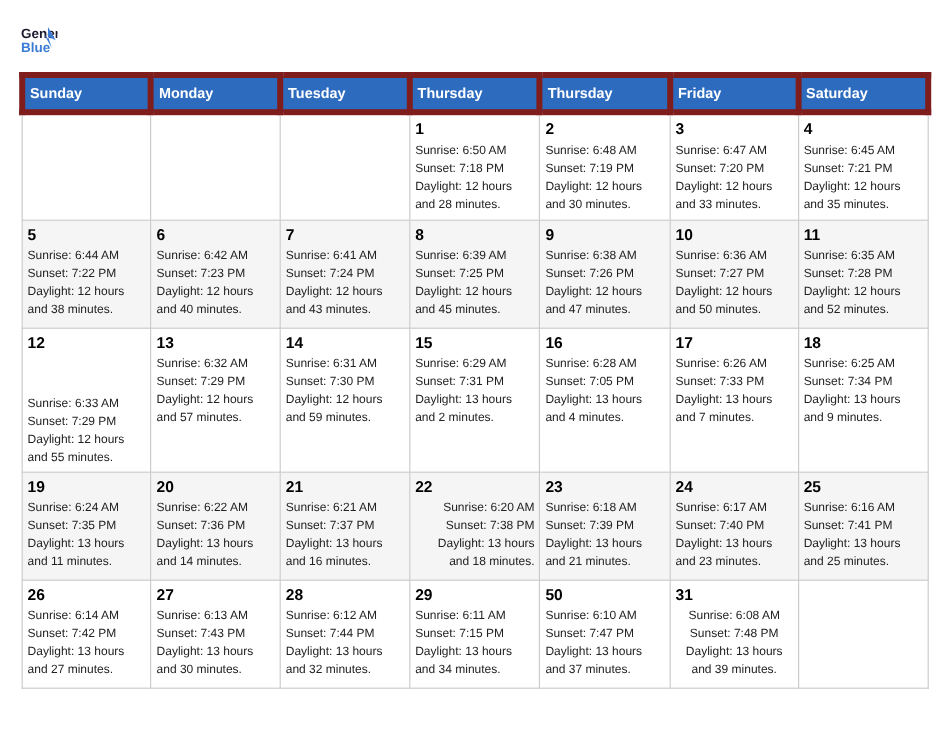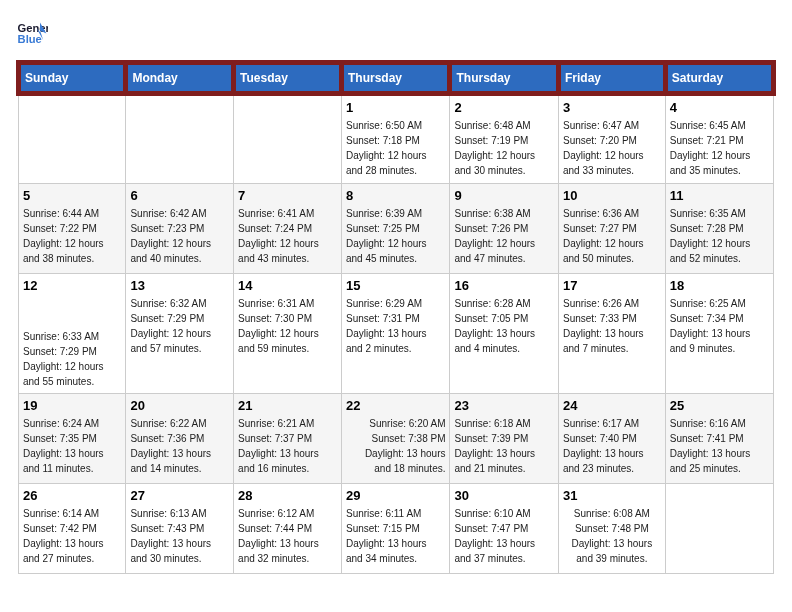--- a/index.html
+++ b/index.html
@@ -325,21 +325,21 @@
 and 32 minutes.</div>
         </td>
         <td>
           <span class="day-number">29</span>
           <div class="day-info" style="white-space: pre-line;">Sunrise: 6:11 AM
 Sunset: 7:15 PM
 Daylight: 13 hours
 and 34 minutes.</div>
         </td>
         <td>
-          <span class="day-number">30</span>
+          <span class="day-number">50</span>
           <div class="day-info" style="white-space: pre-line;">Sunrise: 6:10 AM
 Sunset: 7:47 PM
 Daylight: 13 hours
 and 37 minutes.</div>
         </td>
         <td>
           <span class="day-number">31</span>
           <div class="day-info" style="white-space: pre-line; text-align: center;">Sunrise: 6:08 AM
 Sunset: 7:48 PM
 Daylight: 13 hours

